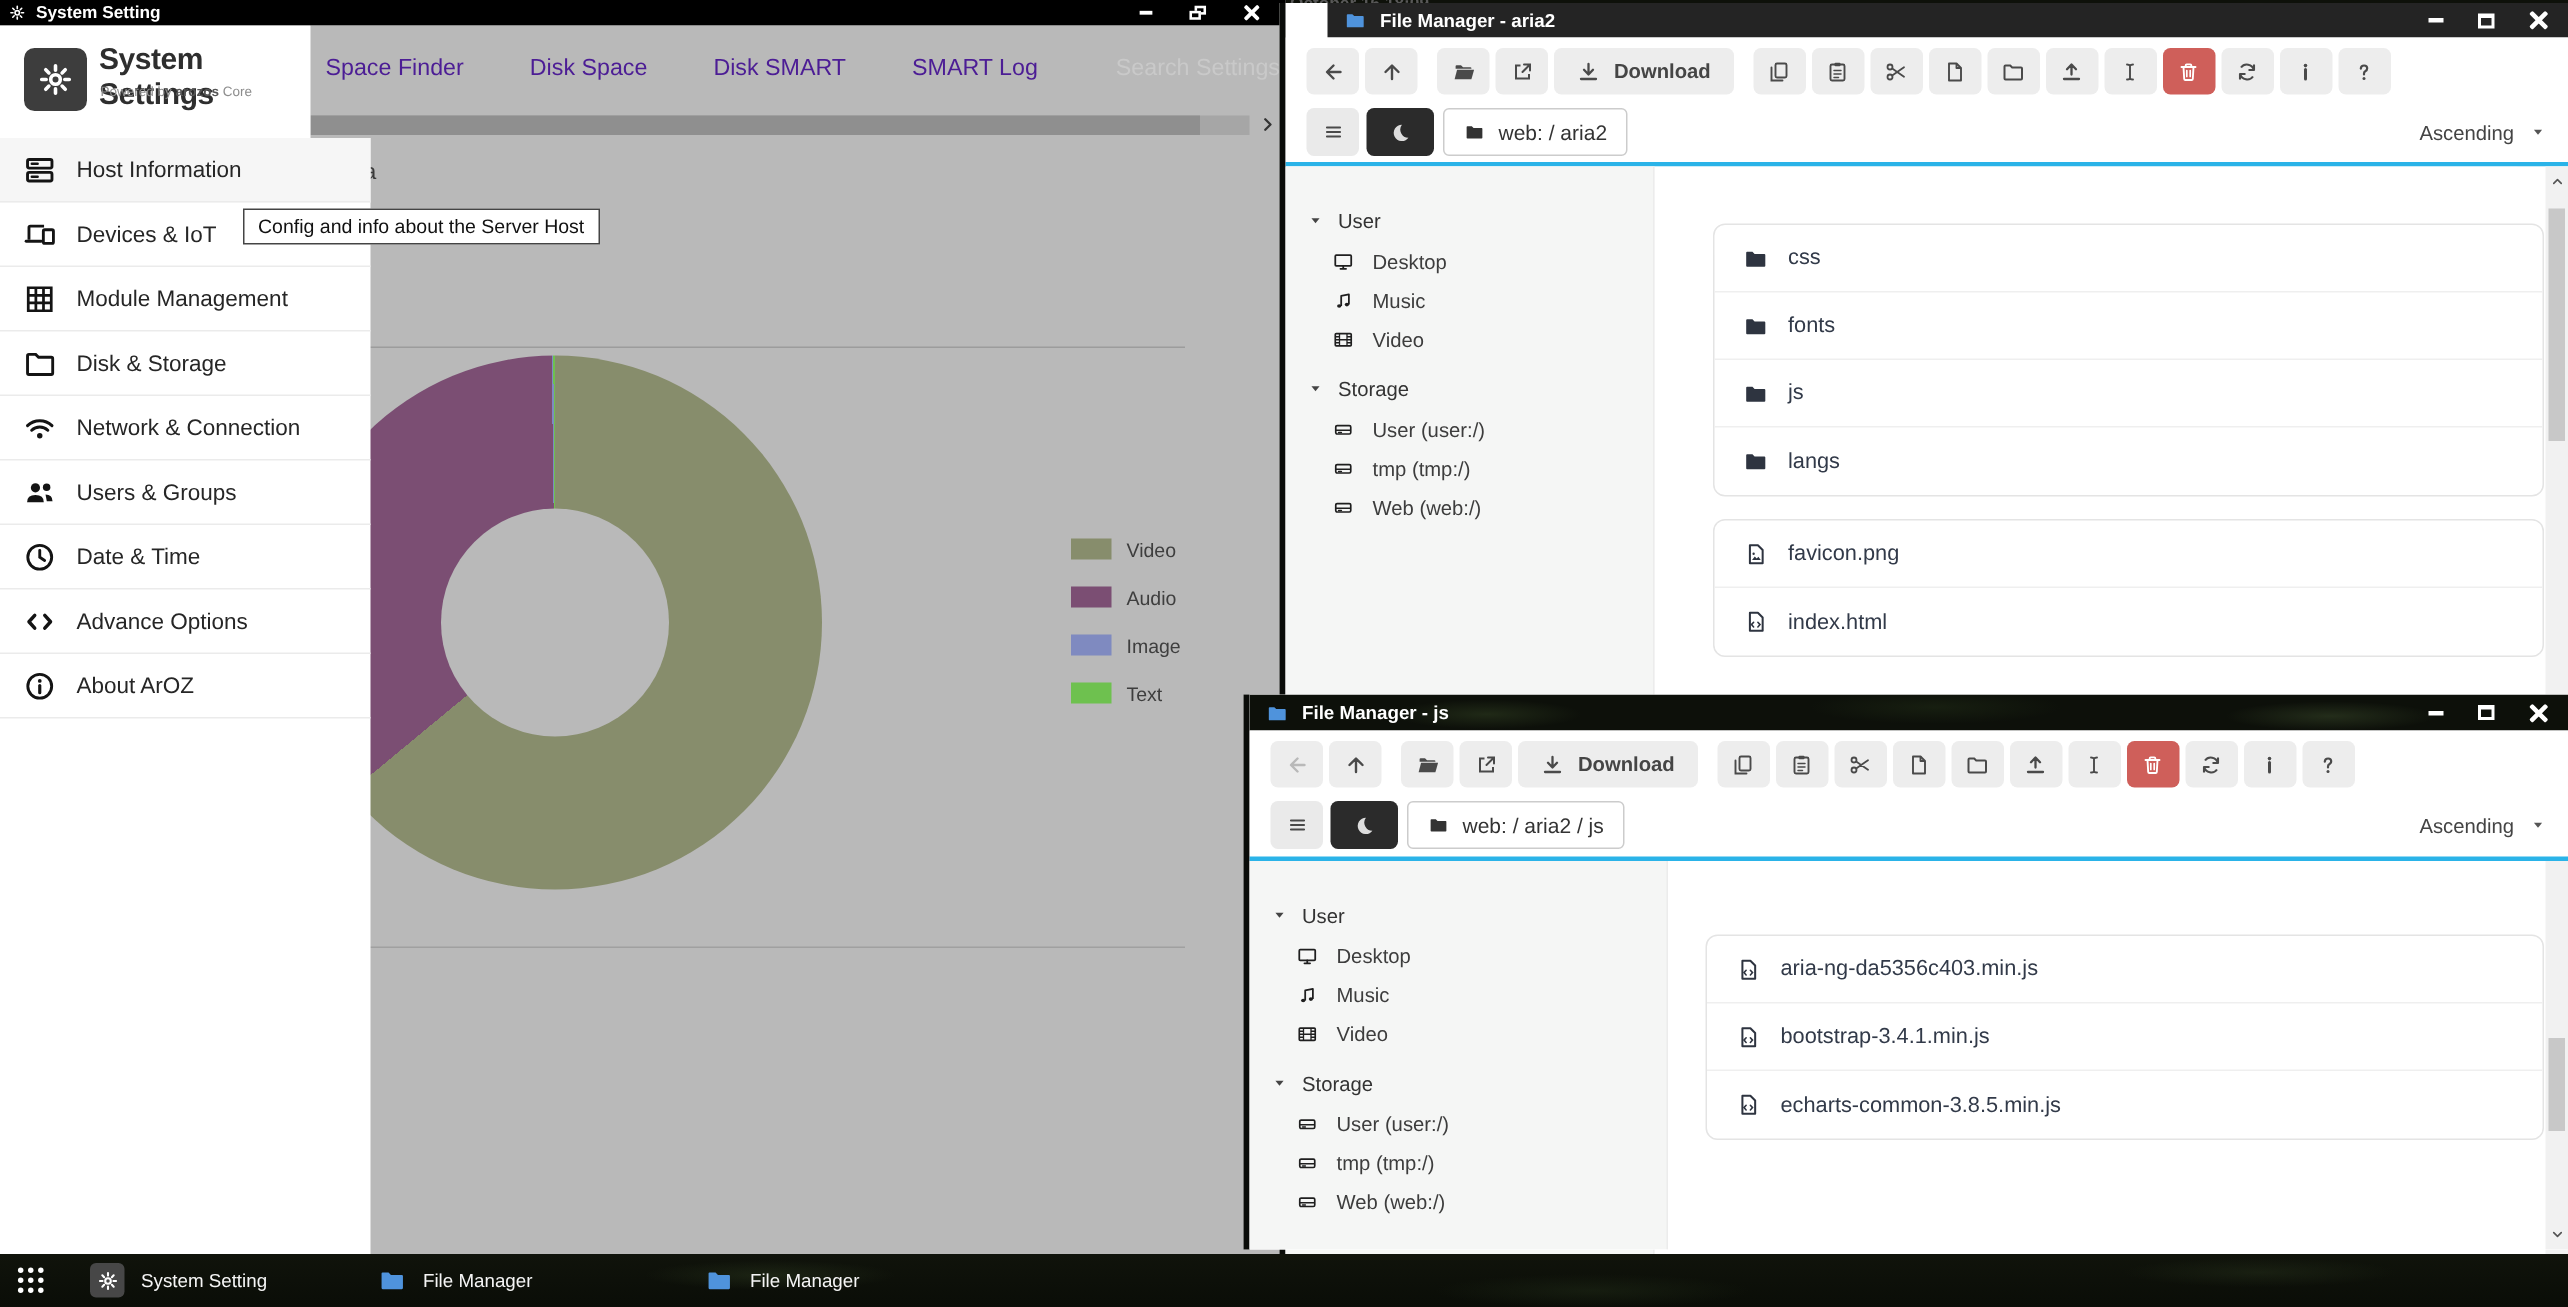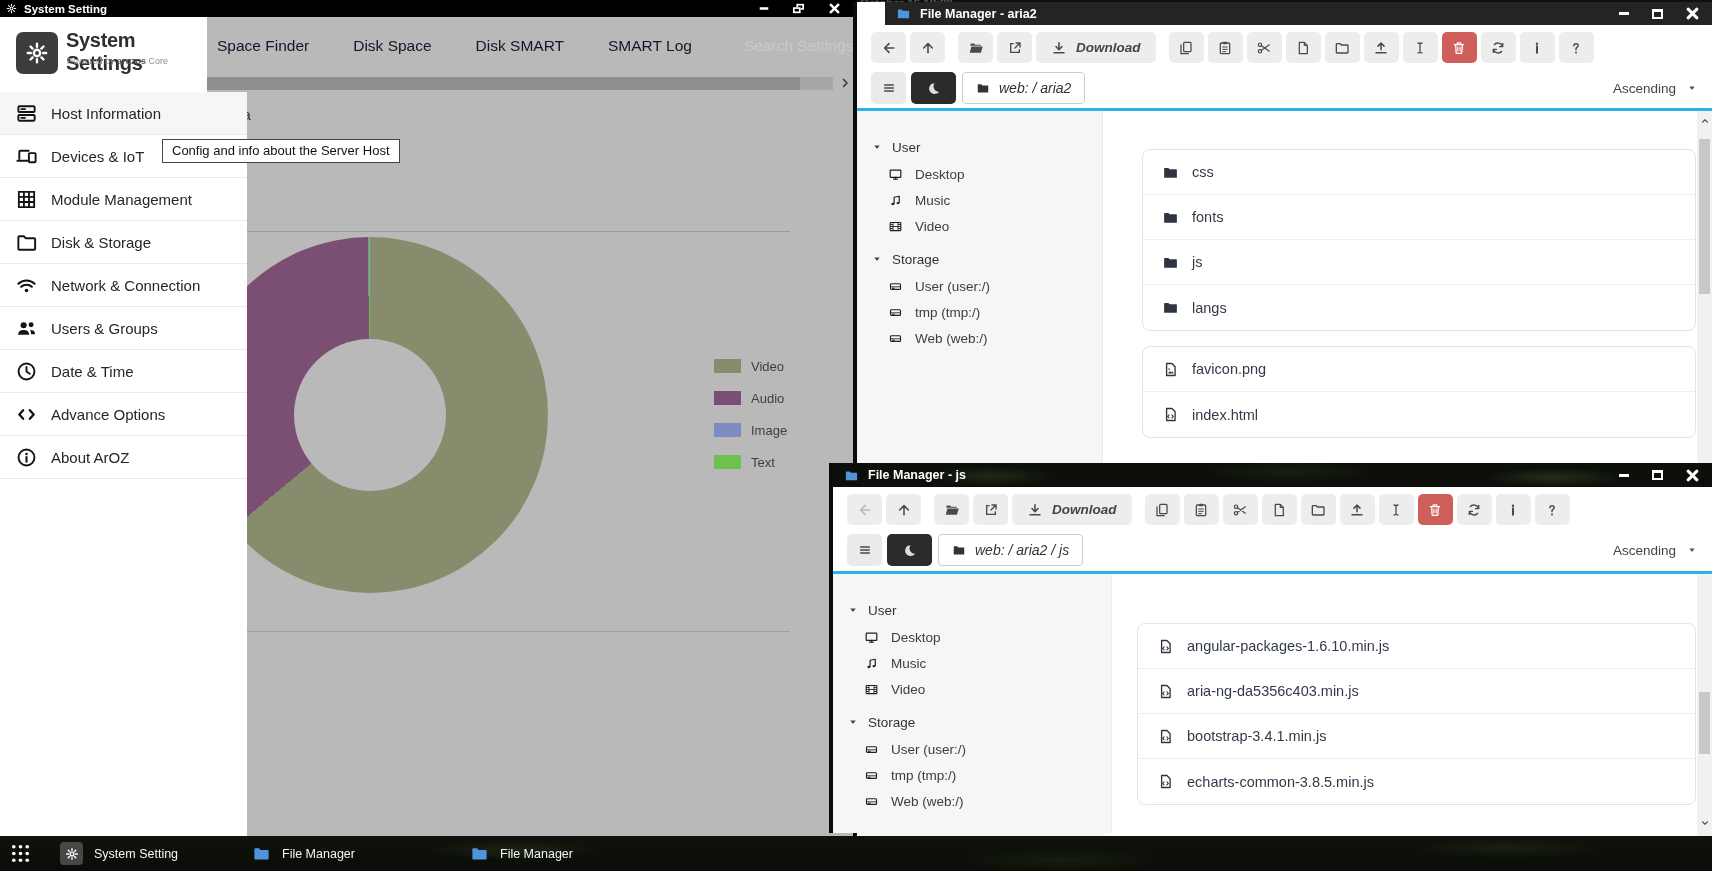--- a/index.html
+++ b/index.html
@@ -17,21 +17,21 @@
   
   .win-ss{position:absolute;left:0;top:0;width:857px;height:836px;z-index:1;background:#b9b9b9;}
   .ss-titlebar{position:absolute;left:0;top:0;right:0;height:17px;background:#000;display:flex;align-items:center;padding-left:6px;gap:7px;color:#fff;}
   .ss-title{font-size:11.5px;font-weight:600;}
   .ss-logo{position:absolute;left:0;top:17px;width:207px;height:75px;background:#fff;z-index:2;}
   .logo-badge{position:absolute;left:16px;top:15px;width:42px;height:42px;border-radius:7px;background:#3d3d3d;display:flex;align-items:center;justify-content:center;color:#fff;}
   .logo-title{position:absolute;left:66px;top:12px;font-size:20px;font-weight:600;color:#2e2e2e;letter-spacing:-.3px;}
   .logo-sub{position:absolute;left:67px;top:39px;font-size:9px;color:#8d8d8d;}
   .logo-sub b{color:#555;}
   .ss-tabsbar{position:absolute;left:207px;top:17px;right:0;height:58px;background:#b9b9b9;display:flex;align-items:center;gap:44px;padding-left:10px;}
-  .ss-tab{font-size:15.5px;color:#0f172a;font-weight:500;white-space:nowrap;text-align:center;}
+  .ss-tab{font-size:15.5px;color:#4c1d95;font-weight:500;white-space:nowrap;text-align:center;}
   .ss-search{font-size:15.5px;color:#c9c9c9;white-space:nowrap;margin-left:8px;}
   .ss-hscroll{position:absolute;left:207px;top:75px;right:0;height:17px;background:#b9b9b9;}
   .hs-track{position:absolute;left:0;top:2px;height:13px;right:24px;background:#a6a6a6;}
   .hs-thumb{position:absolute;left:0;top:2px;height:13px;width:593px;background:#8f8f8f;}
   .hs-chev{position:absolute;right:6px;top:2px;color:#333;}
   .ss-side{position:absolute;left:0;top:92px;width:247px;bottom:0;background:#fff;z-index:2;}
   .ss-item{height:43px;display:flex;align-items:center;gap:13px;padding-left:15px;border-bottom:1px solid #ebebeb;color:#141414;}
   .ss-item.active{background:#f6f6f6;}
   .ss-item svg.ic{width:23px;height:23px;}
   .ss-item-label{font-size:15px;color:#262626;}
@@ -69,21 +69,21 @@
   .wc-restore .r1{position:absolute;right:0;top:0;width:9px;height:7px;border:2px solid #fff;}
   .wc-restore .r2{position:absolute;left:0;bottom:0;width:9px;height:7px;border:2px solid #fff;background:#000;}
   .wc-close{width:13px;height:13px;}
   .wc-close i{position:absolute;left:5px;top:-1px;width:3px;height:15px;background:#fff;border-radius:1px;}
   .wc-close i:first-child{transform:rotate(45deg);}
   .wc-close i:last-child{transform:rotate(-45deg);}
 
   .fm-toolbar{position:absolute;left:0;right:0;background:#fff;}
   .fm1 .fm-toolbar{top:23px;height:83px;}
   .fm2 .fm-toolbar{top:24px;height:84px;}
-  .tb-row{position:absolute;left:14px;display:flex;align-items:center;font-style:italic;}
+  .tb-row{position:absolute;left:14px;display:flex;align-items:center;}
   .tb-row1{top:7px;}
   .tb-row2{top:47px;}
   .tbtn{height:31px;min-width:35px;display:flex;align-items:center;justify-content:center;background:#ededed;border-radius:5px;margin-right:4px;color:#4a4a4a;}
   .tbtn.grp{margin-left:9px;}
   .tbtn.wide{padding:0 15px;gap:9px;}
   .tbtn.danger{background:#cf5f5a;color:#fff;}
   .tbtn.disabled{color:#b9b9b9;}
   .tlabel{font-size:13.5px;font-weight:700;color:#454545;}
   .mini-btn{width:35px;height:32px;display:flex;align-items:center;justify-content:center;background:#eaeaea;border-radius:5px;color:#4a4a4a;}
   .moon-btn{width:45px;height:32px;display:flex;align-items:center;justify-content:center;background:#2b2b2b;border-radius:5px;color:#ddd;margin-left:5px;}
@@ -900,26 +900,20 @@
               <use href="#i-drive"></use>
             </svg>
             <span>Web (web:/)</span>
           </div>
         </div>
       <div class="card card-files">
           <div class="frow">
             <svg class="ic" style="width: 17px; height: 17px;">
               <use href="#i-file-code"></use>
             </svg>
-            <span>angular-packages-1.6.10.min.js</span>
-          </div>
-          <div class="frow">
-            <svg class="ic" style="width: 17px; height: 17px;">
-              <use href="#i-file-code"></use>
-            </svg>
             <span>aria-ng-da5356c403.min.js</span>
           </div>
           <div class="frow">
             <svg class="ic" style="width: 17px; height: 17px;">
               <use href="#i-file-code"></use>
             </svg>
             <span>bootstrap-3.4.1.min.js</span>
           </div>
           <div class="frow">
             <svg class="ic" style="width: 17px; height: 17px;">

